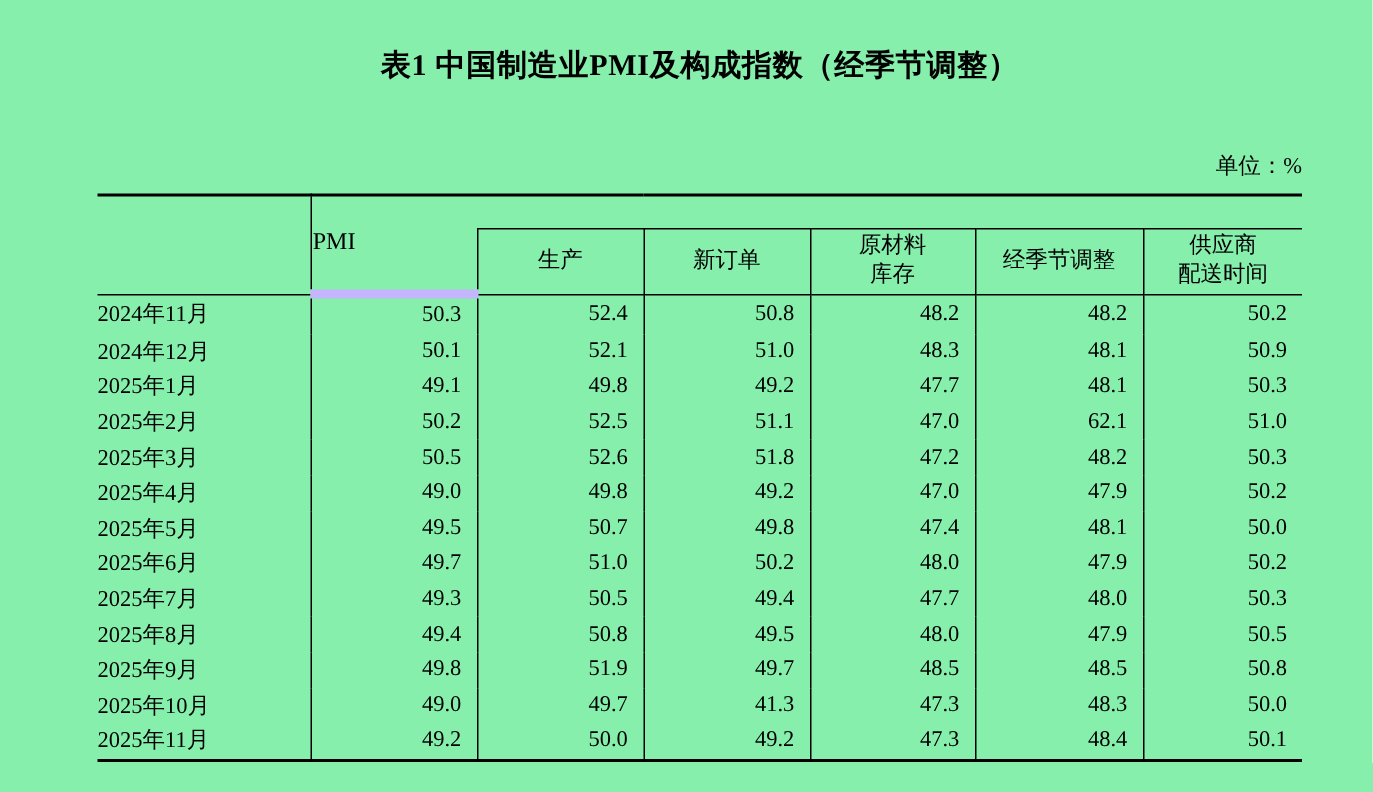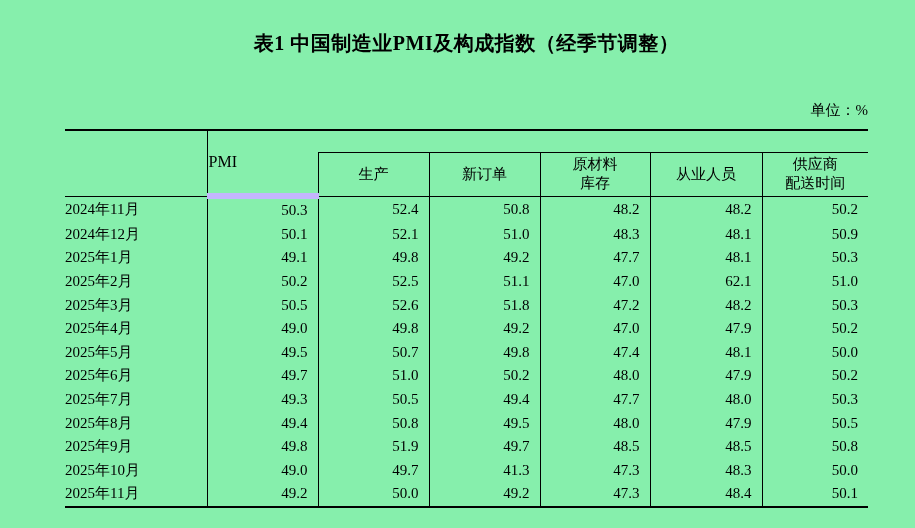--- a/index.html
+++ b/index.html
@@ -114,21 +114,21 @@
         <tr class="h1">
           <td class="month-h" rowspan="2"></td>
           <td class="pmi-h" rowspan="2">PMI</td>
           <td class="gap-h" colspan="5"></td>
         </tr>
         <tr class="h2">
             <th>生产</th>
             <th>新订单</th>
             <th>原材料
 库存</th>
-            <th>从业人员</th>
+            <th>经季节调整</th>
             <th>供应商
 配送时间</th>
           </tr>
       </thead>
       <tbody>
           <tr>
             <td class="month">2024年11月</td>
             <td class="num">50.3</td>
             <td class="num">52.4</td>
             <td class="num">50.8</td>

